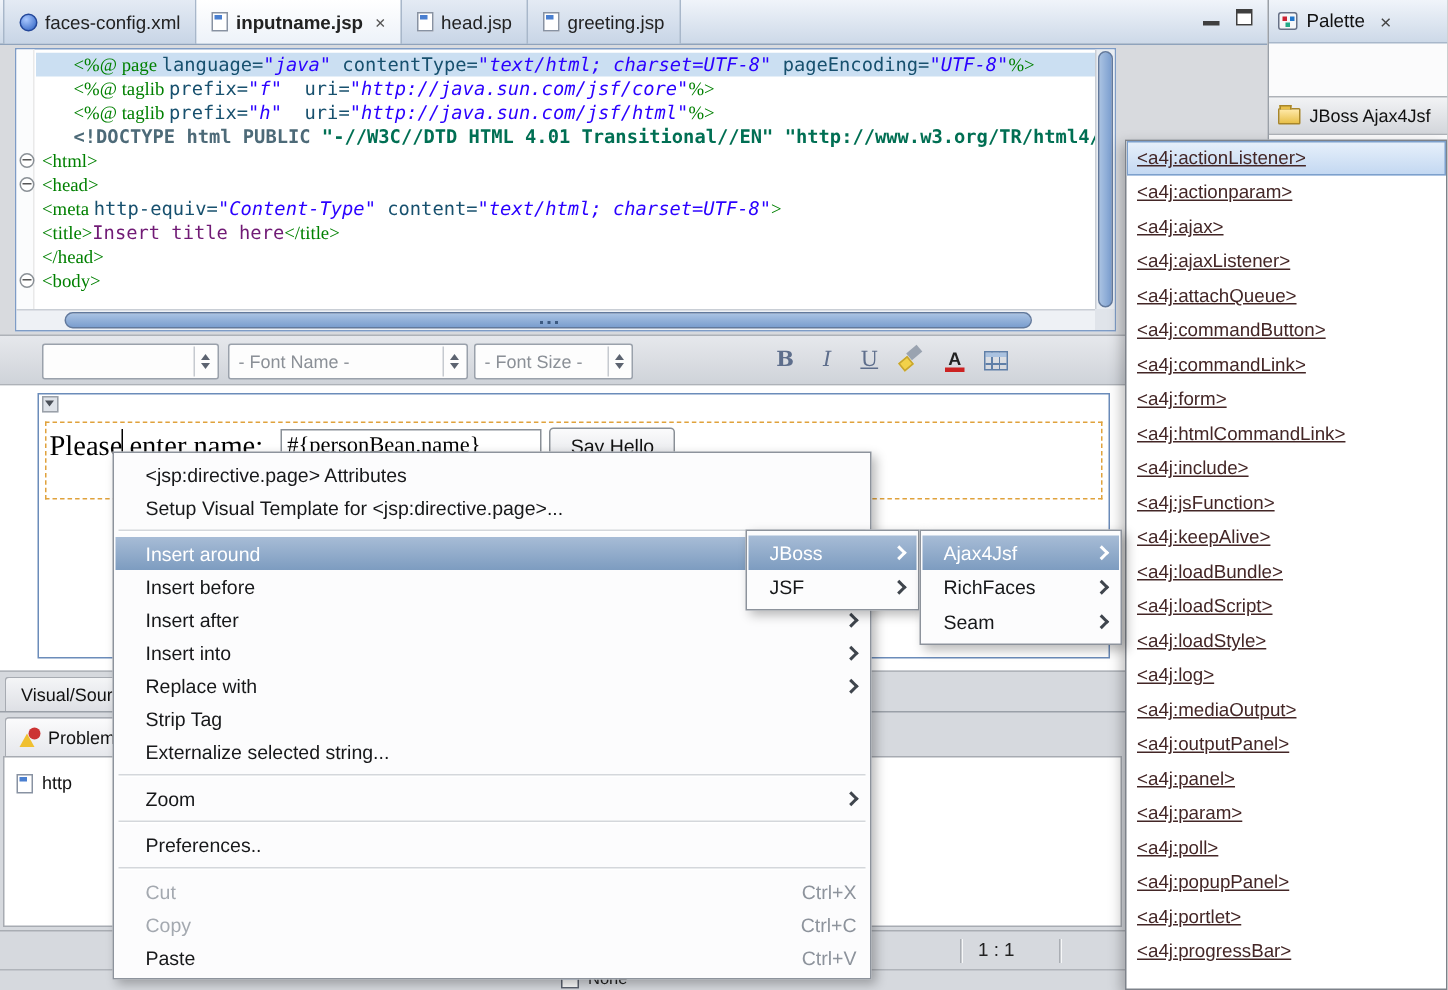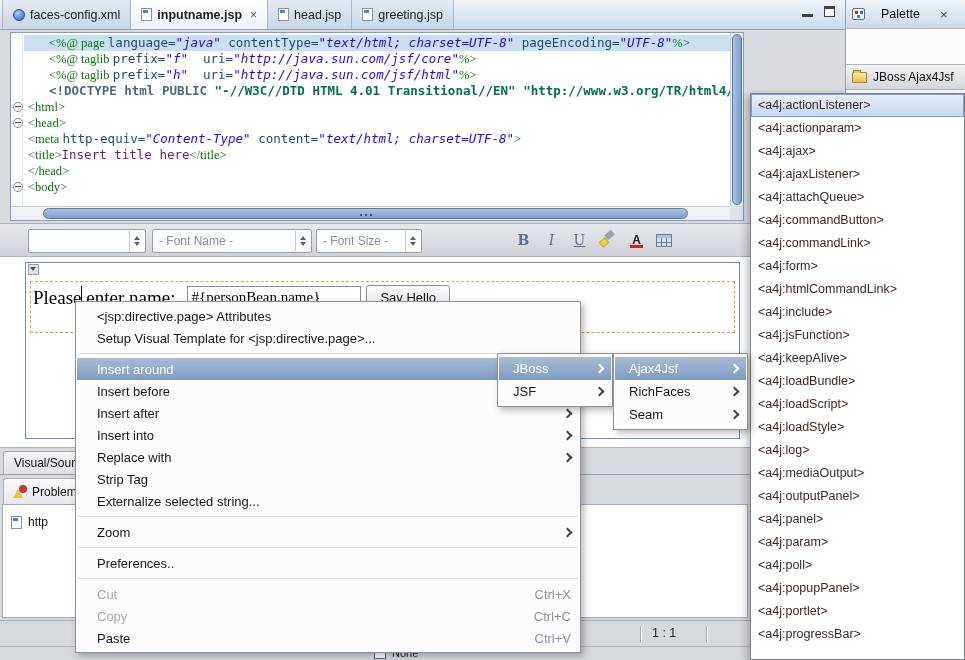--- a/index.html
+++ b/index.html
@@ -114,33 +114,33 @@
              font-size:12.5px;color:#222;}
   .sgroove{position:absolute;top:5px;height:16px;width:2px;border-left:1px solid #aaaeb4;border-right:1px solid #f6f7f8;}
   .bstrip{position:absolute;left:0;top:646px;width:750px;height:14px;background:#d6d9de;border-top:1px solid #b0b4ba;}
   .bicon{position:absolute;left:374px;top:2px;width:12px;height:10px;border:1px solid #5c6370;background:#fff;}
   .bicon::after{content:"";position:absolute;left:0;top:0;right:0;height:3px;background:#5f82b5;}
   .blabel{position:absolute;left:392px;top:0;font-size:11px;color:#222;}
 
   
   .palette{position:absolute;left:845px;top:0;width:120px;height:660px;background:#fbfbfc;border-left:1px solid #9aa0a8;}
   .phead{position:absolute;left:0;right:0;top:0;height:29px;background:linear-gradient(#f0f4fa,#cdd9e8);
-         border-bottom:1px solid #a8b7ca;display:flex;align-items:center;gap:16px;padding:10px 6px;}
+         border-bottom:1px solid #a8b7ca;display:flex;align-items:center;gap:6px;padding:10px 6px;}
   .phead .plabel{font-size:12.5px;color:#111;}
   .phead .pclose{color:#444;font-size:13px;margin-left:4px;}
   .pview-icon{width:13px;height:12px;border:1px solid #667086;background:#f6f7f9;position:relative;border-radius:2px;flex:none;}
   .pview-icon::after{content:"";position:absolute;left:2px;top:2px;width:3px;height:3px;background:#c23;box-shadow:5px 0 0 #27c,2px 4px 0 #2a8;}
   .drawer{position:absolute;left:0;right:0;top:64px;height:26px;background:linear-gradient(#f2f3f5,#d3d6db);
           border-top:1px solid #aeb2b8;border-bottom:1px solid #aeb2b8;display:flex;align-items:center;gap:6px;
           padding:0 6px;font-size:12px;color:#111;white-space:nowrap;}
   .folder-icon{position:relative;width:15px;height:11px;background:linear-gradient(#ffe9a8,#e8c04a);border:1px solid #a8862a;border-radius:1px;flex:none;}
   .folder-icon::before{content:"";position:absolute;top:-3px;left:0;width:6px;height:2px;background:#e8c04a;border:1px solid #a8862a;border-bottom:none;}
   .ppopup{position:absolute;left:750px;top:93px;width:215px;height:567px;background:#fff;border:1px solid #7d828a;
           box-shadow:-3px 3px 8px rgba(0,0,0,.25);overflow:hidden;z-index:30;}
-  .pitem{height:23px;line-height:23px;padding-left:7px;font-size:12.5px;color:#432626;white-space:nowrap;}
+  .pitem{height:23px;line-height:23px;padding-left:7px;font-size:12.5px;color:#432626;white-space:nowrap;text-decoration:underline;}
   .pitem.psel{background:linear-gradient(#e8f1fb,#c2d7f1);box-shadow:inset 0 0 0 1px #7da0cc;}
 
   
   .menu{position:absolute;background:#fcfcfd;border:1px solid #8d939c;box-shadow:3px 3px 7px rgba(0,0,0,.28);
         padding:3px 1px;z-index:40;}
   #ctxmenu{left:75px;top:301px;width:506px;}
   #sub1{left:497px;top:353px;width:116px;}
   #sub2{left:613px;top:353px;width:135px;}
   .mitem{display:flex;align-items:center;height:22px;padding:0 8px 0 20px;font-size:13px;color:#17181a;}
   #sub1 .mitem,#sub2 .mitem{height:23px;padding-left:14px;}

